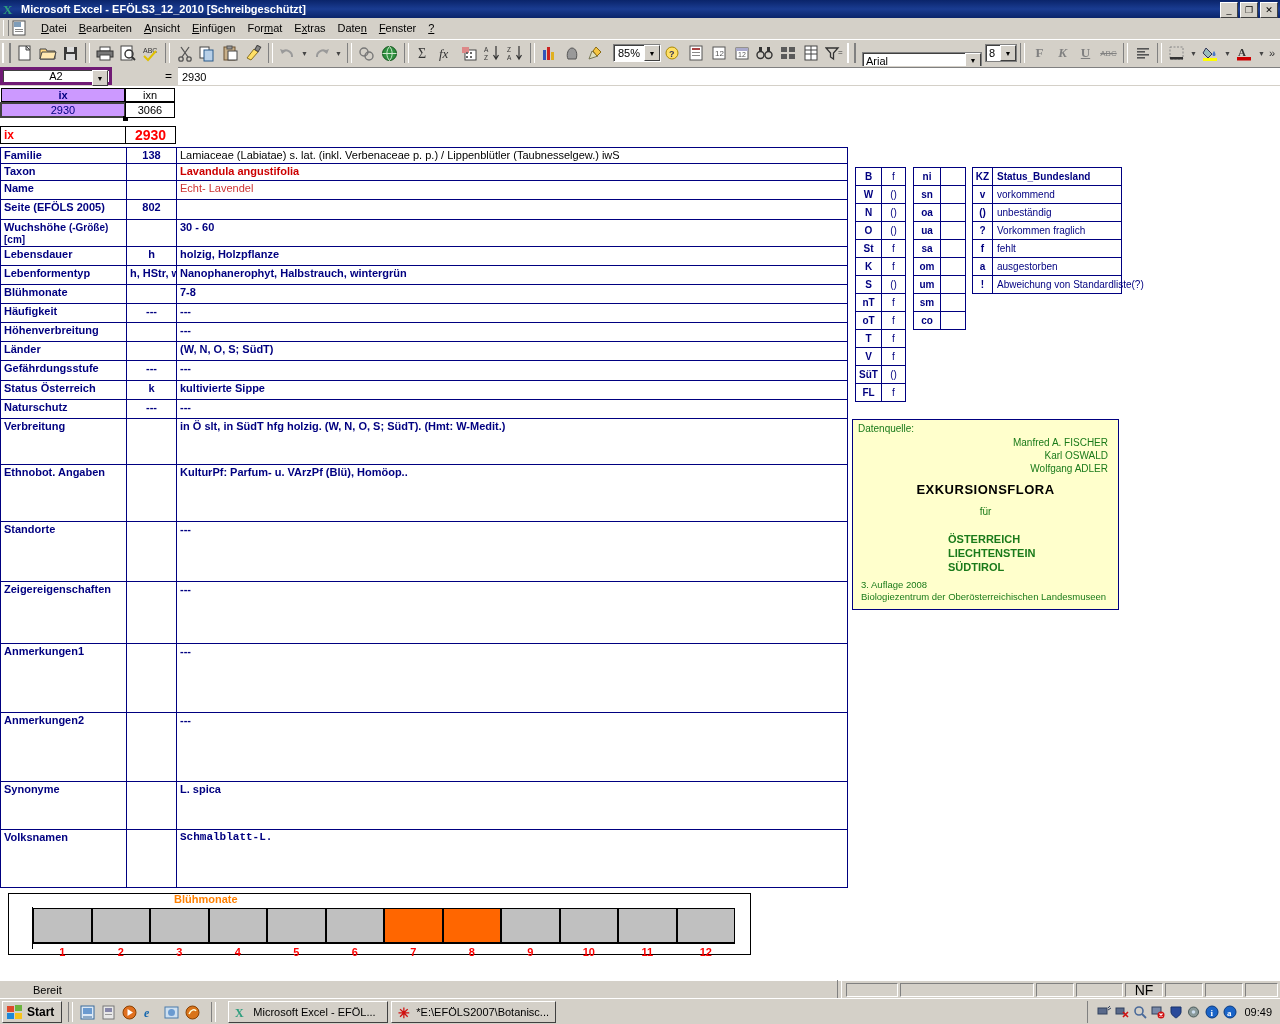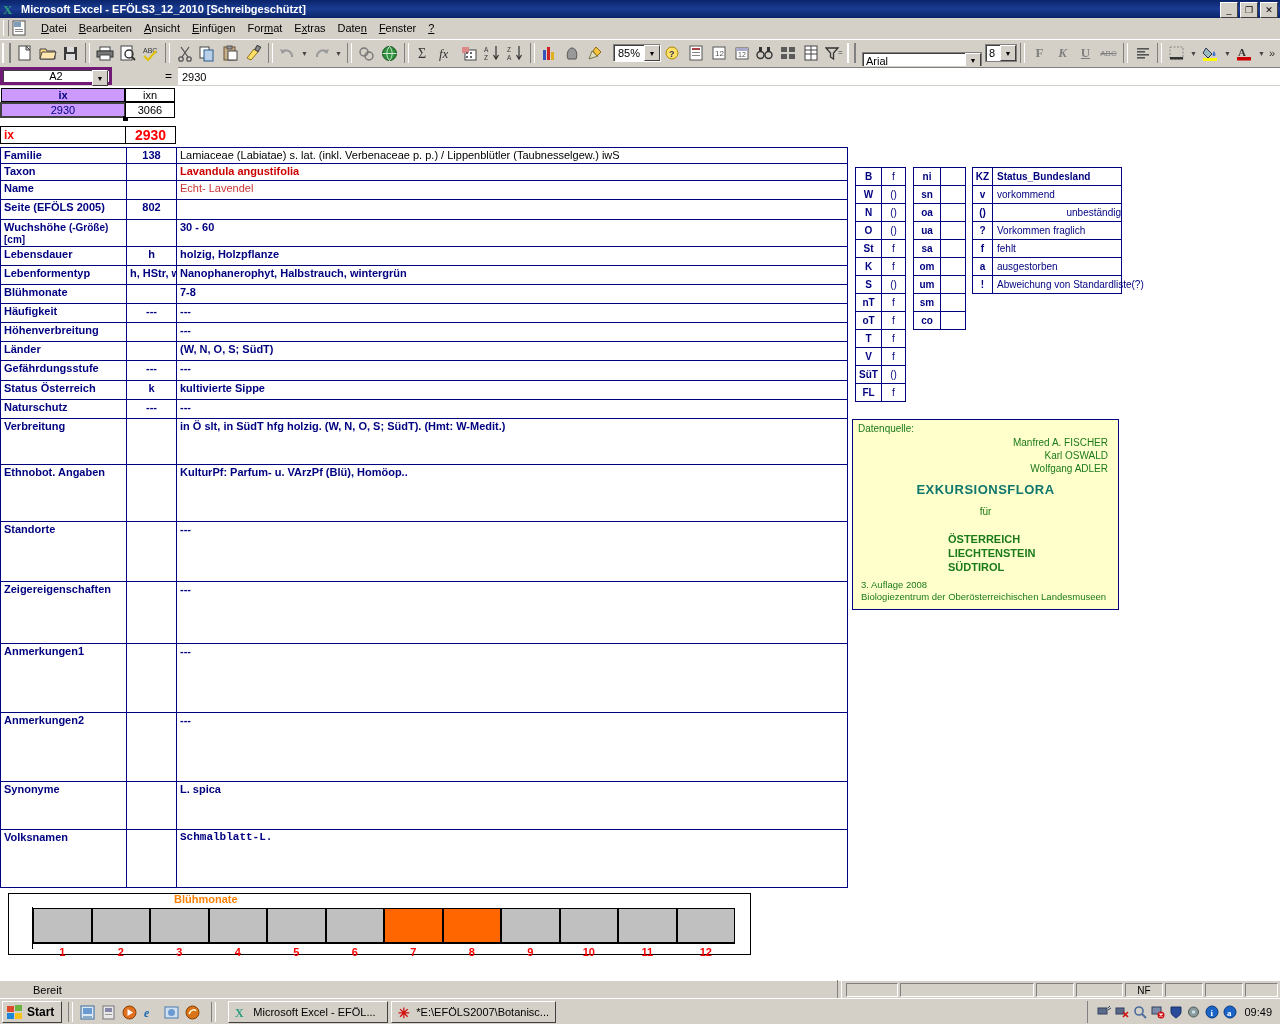--- a/index.html
+++ b/index.html
@@ -168,21 +168,21 @@
   .legend3 td.hd { font-weight:bold; }
 
   
   .datenbox {
     position:absolute; background:#ffffcc; border:1px solid #000080;
     box-sizing:border-box; color:#1a7a1a; font-size:10px;
   }
   .dq-label { position:absolute; left:5px; top:3px; }
   .dq-authors { position:absolute; right:10px; top:16px; text-align:right; line-height:13px;}
   .dq-title { position:absolute; left:0; right:0; top:62px; text-align:center;
-     font-size:13px; font-weight:bold; letter-spacing:0.5px; color:#0f766e;}
+     font-size:13px; font-weight:bold; letter-spacing:0.5px; color:#000000;}
   .dq-fuer { position:absolute; left:0; right:0; top:86px; text-align:center; font-size:10px;}
   .dq-countries { position:absolute; left:95px; top:112px; font-size:11px; font-weight:bold;
      line-height:14px; color:#1a7a1a;}
   .dq-foot { position:absolute; left:8px; bottom:6px; font-size:9.5px; line-height:12px; }
 
   
   .chartbox {
     position:absolute; border:1px solid #000000; background:#ffffff; box-sizing:border-box;
   }
   .chart-title { position:absolute; font-size:11px; font-weight:bold; color:#ff8000; }
@@ -193,21 +193,21 @@
   .chart-axis { position:absolute; background:#000000; }
 
   
   .statusbar {
     position:absolute; left:0; top:980px; width:1280px; height:18px;
     background:#d4d0c8; border-top:1px solid #ffffff; display:flex; align-items:center;
   }
   .sb-text { padding-left:6px; font-size:11px; color:#000;margin-left:27px; }
   .sb-panel { height:14px; border:1px solid #808080; border-right-color:#fff;
      border-bottom-color:#fff; box-sizing:border-box; margin-right:2px;
-     display:flex; align-items:center; justify-content:center; font-size:10px; color:#000;text-align:center;}
+     display:flex; align-items:center; justify-content:center; font-size:14px; color:#000;text-align:center;}
 
   
   .taskbar {
     position:absolute; left:0; top:998px; width:1280px; height:26px;
     background:#d4d0c8; border-top:1px solid #ffffff; display:flex; align-items:center;
   }
   .startbtn {
     height:22px; margin-left:2px; padding:0 7px 0 4px;
     background:#d4d0c8; border:1px solid #ffffff;
     border-right-color:#404040; border-bottom-color:#404040;
@@ -780,21 +780,21 @@
           <tr>
             <td class="hd" style="width: 20px;">KZ</td>
             <td class="hd desc" style="font-weight: bold;">Status_Bundesland</td>
           </tr>
           <tr>
             <td class="k" style="width: 20px;">v</td>
             <td class="desc" style="white-space: nowrap;">vorkommend</td>
           </tr>
           <tr>
             <td class="k" style="width: 20px;">()</td>
-            <td class="desc" style="white-space: nowrap; text-align: right;">unbeständig</td>
+            <td class="desc" style="white-space: nowrap;">unbeständig</td>
           </tr>
           <tr>
             <td class="k" style="width: 20px;">?</td>
             <td class="desc" style="white-space: nowrap;">Vorkommen fraglich</td>
           </tr>
           <tr>
             <td class="k" style="width: 20px;">f</td>
             <td class="desc" style="white-space: nowrap;">fehlt</td>
           </tr>
           <tr>

